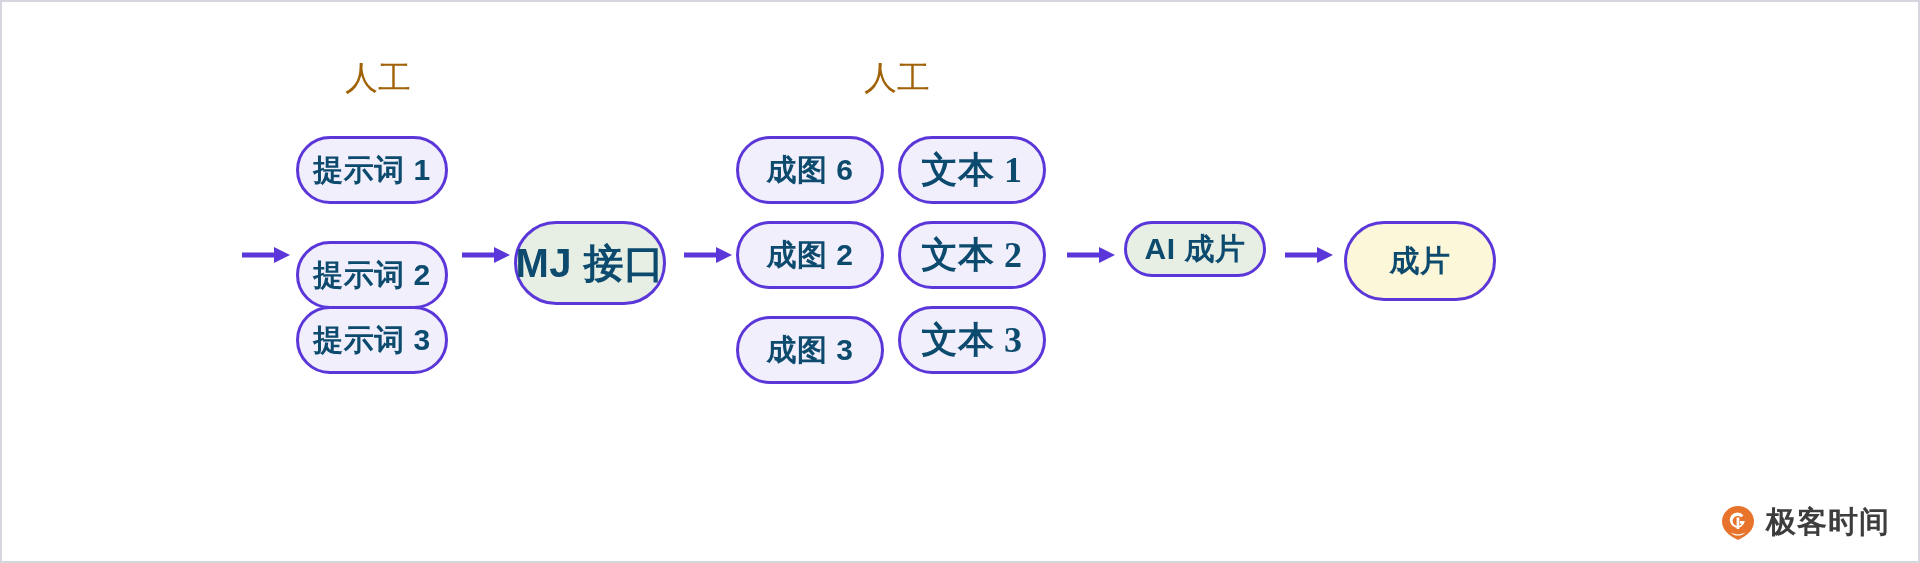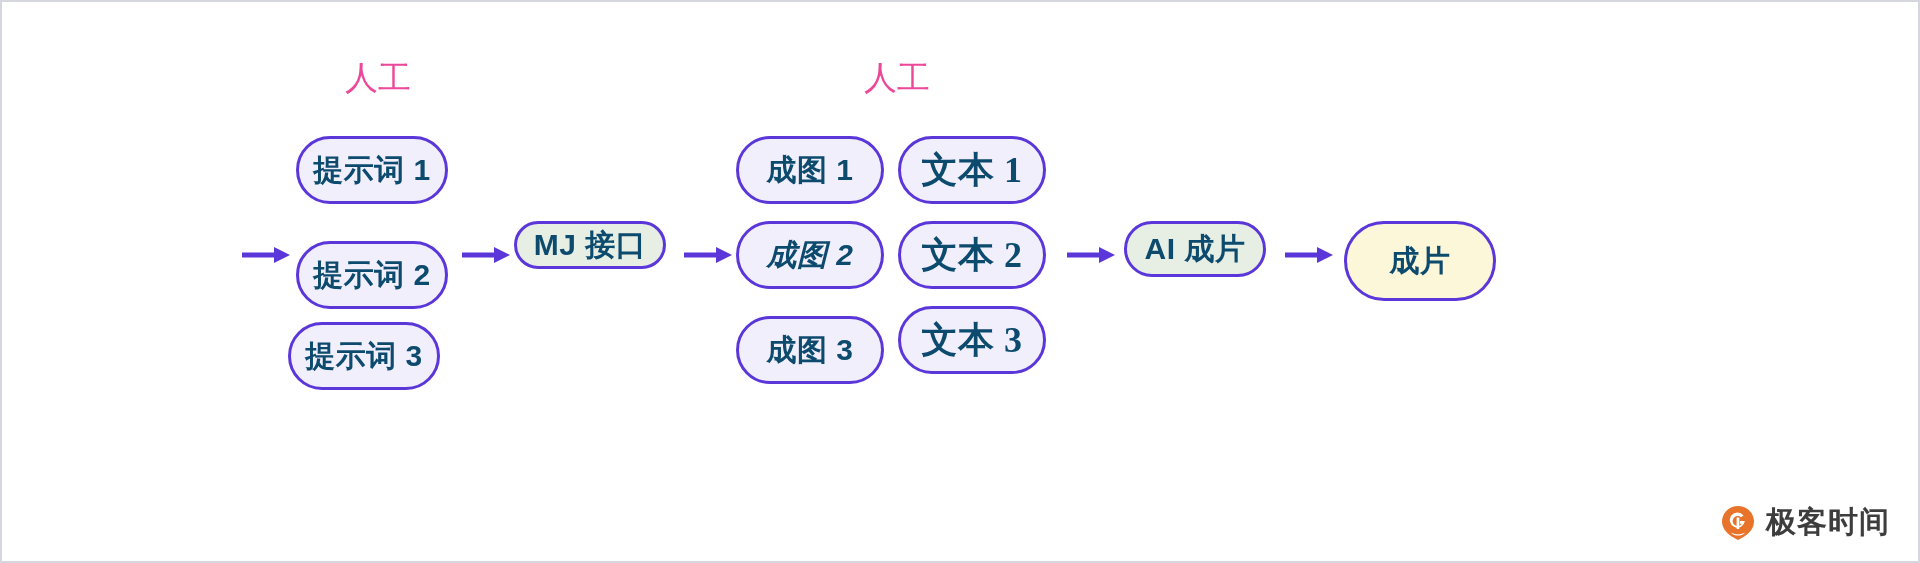--- a/index.html
+++ b/index.html
@@ -32,40 +32,40 @@
     white-space: nowrap;
     letter-spacing: 0.5px;
   }
   .node.lav   { background: #f2effd; }
   .node.green { background: #e7eee4; }
   .node.cream { background: #fdf7d9; }
 
   
   .n-req   { width: 148px; height: 68px; font-size: 30px; }
   .n-prompt{ width: 152px; height: 68px; font-size: 30px; }
-  .n-mj    { width: 152px; height: 48px; font-size: 30px; }
+  .n-mj    { width: 152px; height: 84px; font-size: 40px; }
   .n-img   { width: 148px; height: 68px; font-size: 30px; }
   .n-txt   { width: 148px; height: 68px; font-size: 36px; font-family: Liberation Serif, serif; }
   .n-ai    { width: 142px; height: 56px; font-size: 30px; }
   .n-final { width: 152px; height: 80px; font-size: 30px; }
 
   
   .arrow {
     position: absolute;
     height: 30px;
     display: flex;
     align-items: center;
     color: #5b37d9;
   }
   .arrow svg { display: block; }
 
   
   .manual-label {
     position: absolute;
-    color: #ec4899;
+    color: #a16207;
     font-size: 33px;
     font-weight: normal;
     white-space: nowrap;
   }
 
   
   #logo {
     position: absolute;
     right: 28px;
     bottom: 18px;
@@ -96,40 +96,40 @@
 
   <div class="arrow" style="left:238px; top:238px;">
     <svg width="50" height="30" viewBox="0 0 50 30" aria-hidden="true">
       <line x1="2" y1="15" x2="36" y2="15" stroke="#5b37d9" stroke-width="5"></line>
       <polygon points="34,7 50,15 34,23" fill="#5b37d9"></polygon>
     </svg>
   </div>
 
   <div class="node lav n-prompt" style="left:294px; top:134px;">提示词 1</div>
   <div class="node lav n-prompt" style="left:294px; top:219px;margin-top:20px;">提示词 2</div>
-  <div class="node lav n-prompt" style="left:286px; top:304px;margin-top:16px;">提示词 3</div>
+  <div class="node lav n-prompt" style="left:294px; top:304px;">提示词 3</div>
 
   <div class="arrow" style="left:458px; top:238px;">
     <svg width="50" height="30" viewBox="0 0 50 30" aria-hidden="true">
       <line x1="2" y1="15" x2="36" y2="15" stroke="#5b37d9" stroke-width="5"></line>
       <polygon points="34,7 50,15 34,23" fill="#5b37d9"></polygon>
     </svg>
   </div>
 
   <div class="node green n-mj" style="left:512px; top:219px;">MJ 接口</div>
 
   <div class="arrow" style="left:680px; top:238px;">
     <svg width="50" height="30" viewBox="0 0 50 30" aria-hidden="true">
       <line x1="2" y1="15" x2="36" y2="15" stroke="#5b37d9" stroke-width="5"></line>
       <polygon points="34,7 50,15 34,23" fill="#5b37d9"></polygon>
     </svg>
   </div>
 
-  <div class="node lav n-img" style="left:734px; top:134px;">成图 1</div>
-  <div class="node lav n-img" style="left:734px; top:219px;font-style:italic;">成图 2</div>
+  <div class="node lav n-img" style="left:734px; top:134px;">成图 6</div>
+  <div class="node lav n-img" style="left:734px; top:219px;">成图 2</div>
   <div class="node lav n-img" style="left:734px; top:314px;">成图 3</div>
 
   <div class="node lav n-txt" style="left:896px; top:134px;">文本 1</div>
   <div class="node lav n-txt" style="left:896px; top:219px;">文本 2</div>
   <div class="node lav n-txt" style="left:896px; top:304px;">文本 3</div>
 
   <div class="arrow" style="left:1063px; top:238px;">
     <svg width="50" height="30" viewBox="0 0 50 30" aria-hidden="true">
       <line x1="2" y1="15" x2="36" y2="15" stroke="#5b37d9" stroke-width="5"></line>
       <polygon points="34,7 50,15 34,23" fill="#5b37d9"></polygon>

